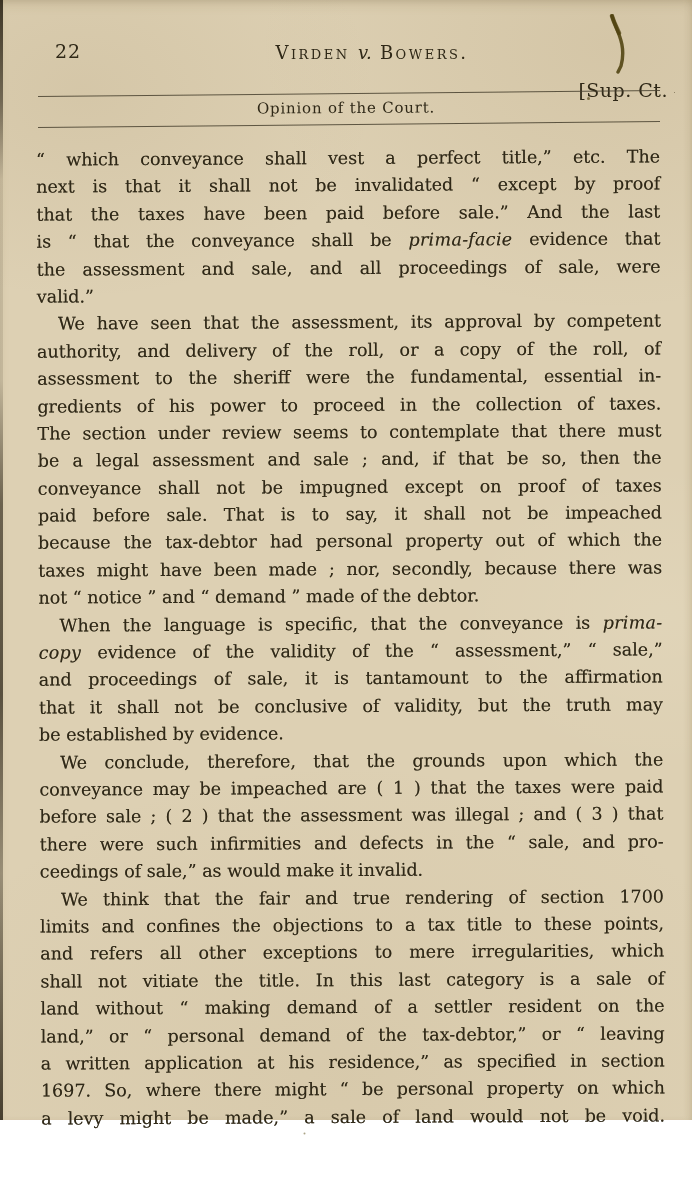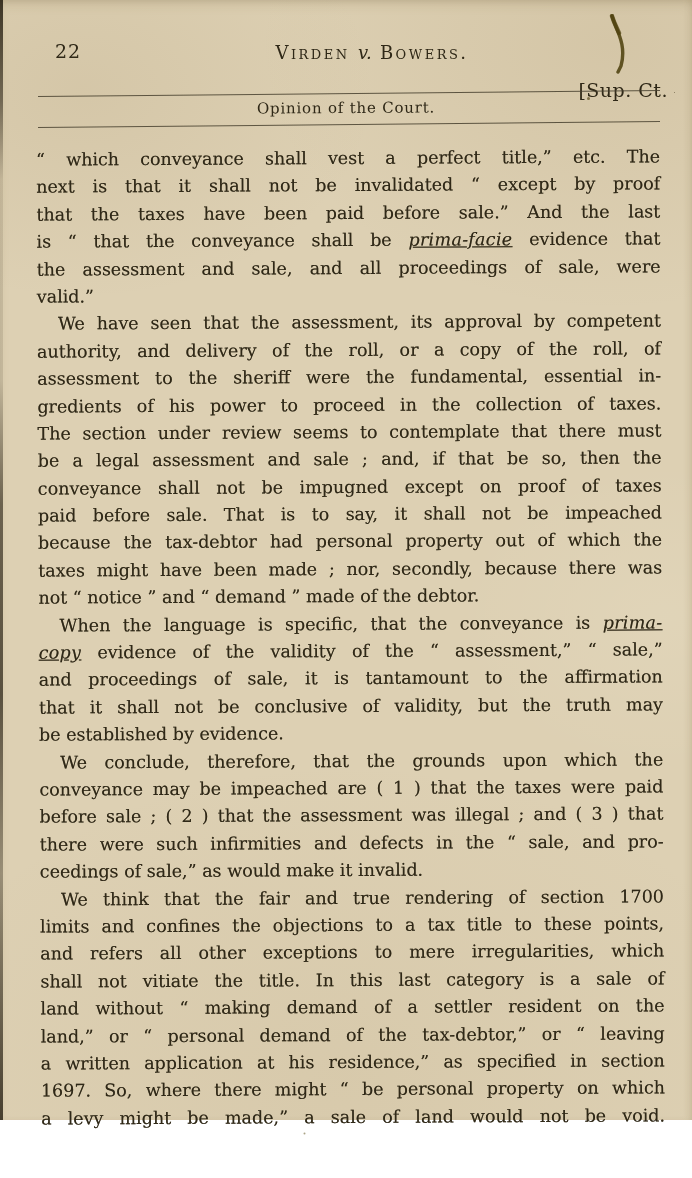--- a/index.html
+++ b/index.html
@@ -55,21 +55,21 @@
   .pen-mark path { stroke:var(--pen,#4f420f); }
 
   .opinion { position:absolute; left:36px; top:145px; width:624px;
              transform:rotate(-0.3deg); transform-origin:50% 0;
              color:var(--ink,#2f2817); font-size:17.5px; }
   .line { height:27.4px; line-height:27.4px; white-space:nowrap;
           text-align:justify; text-align-last:justify;
           text-shadow:0 0 0.5px rgba(47,40,23,0.55); }
   .line.lastline { text-align-last:left; }
   .line.indent { text-indent:21px; }
-  .line i { letter-spacing:0.3px;text-decoration:underline; }
+  .line i { letter-spacing:0.3px; }
 </style>
 </head>
 <body>
 
 <div class="page">
   <div class="left-edge"></div>
   <div class="speck" style="left:587px; top:97px;"></div>
 
   <div class="header">
     <div class="page-number">22</div>

